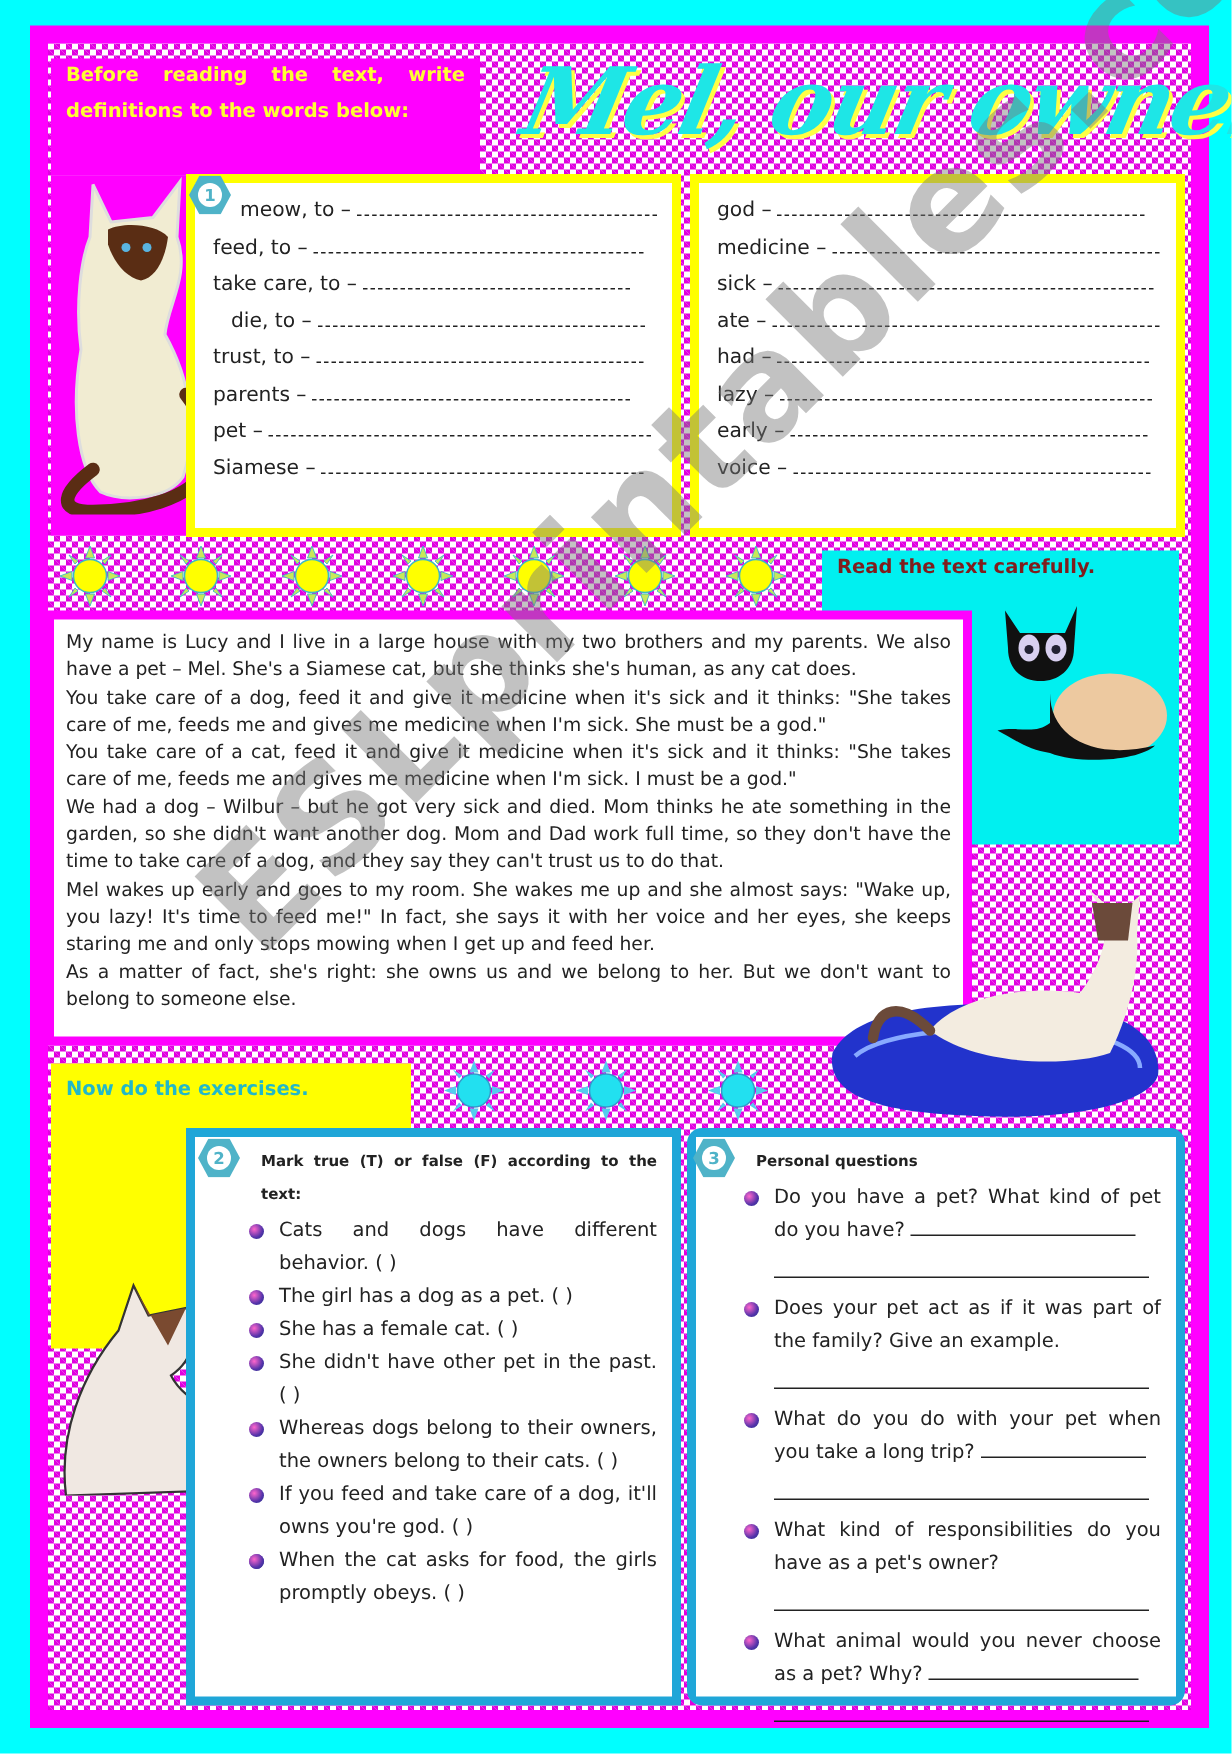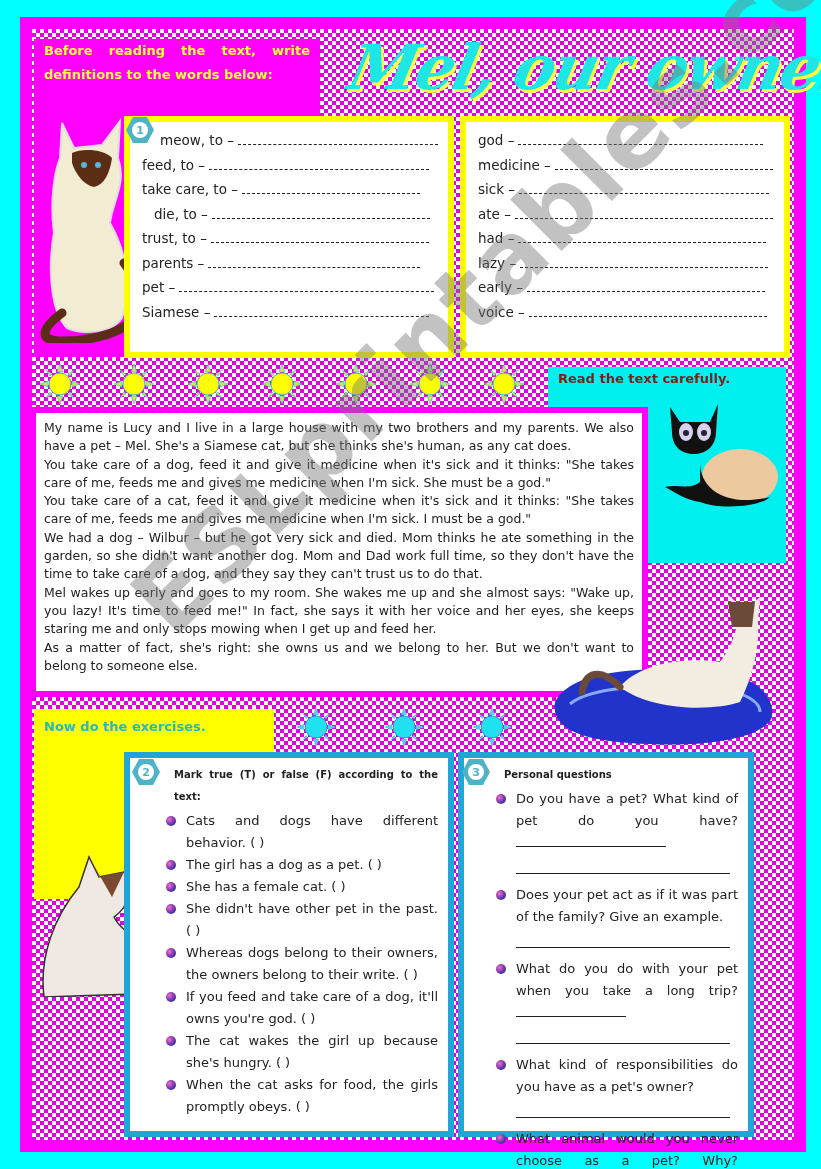--- a/index.html
+++ b/index.html
@@ -337,32 +337,32 @@
   </svg>
 
   <div class="abs ex-box" style="left:104px;top:735px;width:330px;height:385px;">
     <div class="ex-inner">
       <div class="ex-heading" style="padding-left:34px;text-indent:0;text-align:justify">Mark true (T) or false (F) according to the text:</div>
       <ul class="ex-list" style="margin-left:20px">
         <li><span class="bullet"></span><span>Cats and dogs have different behavior. ( )</span></li>
         <li><span class="bullet"></span><span>The girl has a dog as a pet. ( )</span></li>
         <li><span class="bullet"></span><span>She has a female cat. ( )</span></li>
         <li><span class="bullet"></span><span>She didn't have other pet in the past. ( )</span></li>
-        <li><span class="bullet"></span><span>Whereas dogs belong to their owners, the owners belong to their write. ( )</span></li>
+        <li><span class="bullet"></span><span>Whereas dogs belong to their owners, the owners belong to their cats. ( )</span></li>
         <li><span class="bullet"></span><span>If you feed and take care of a dog, it'll owns you're god. ( )</span></li>
-        <li><span class="bullet"></span><span>The cat wakes the girl up because she's hungry. ( )</span></li>
+        <li><span class="bullet"></span></li>
         <li><span class="bullet"></span><span>When the cat asks for food, the girls promptly obeys. ( )</span></li>
       </ul>
     </div>
   </div>
   <div class="abs badge" style="left:112px;top:742px;">
       <span>2</span>
     </div>
 
-  <div class="abs ex-box" style="left:438px;top:735px;width:296px;height:385px;">
+  <div class="abs ex-box" style="left:438px;top:735px;width:332px;height:385px;border-radius:10px;">
     <div class="ex-inner">
       <div class="ex-heading" style="padding-left:30px">Personal questions</div>
       <ul class="ex-list q-list" style="margin-left:16px">
         <li><span class="bullet"></span><span>Do you have a pet? What kind of pet do you have?</span> <span class="ans-line" style="width:150px"></span><span class="ans-full"></span></li>
         <li><span class="bullet"></span><span>Does your pet act as if it was part of the family? Give an example.</span><span class="ans-full"></span></li>
         <li><span class="bullet"></span><span>What do you do with your pet when you take a long trip?</span> <span class="ans-line" style="width:110px"></span><span class="ans-full"></span></li>
         <li><span class="bullet"></span><span>What kind of responsibilities do you have as a pet's owner?</span><span class="ans-full"></span></li>
         <li><span class="bullet"></span><span>What animal would you never choose as a pet? Why?</span> <span class="ans-line" style="width:140px"></span><span class="ans-full"></span></li>
       </ul>
     </div>

